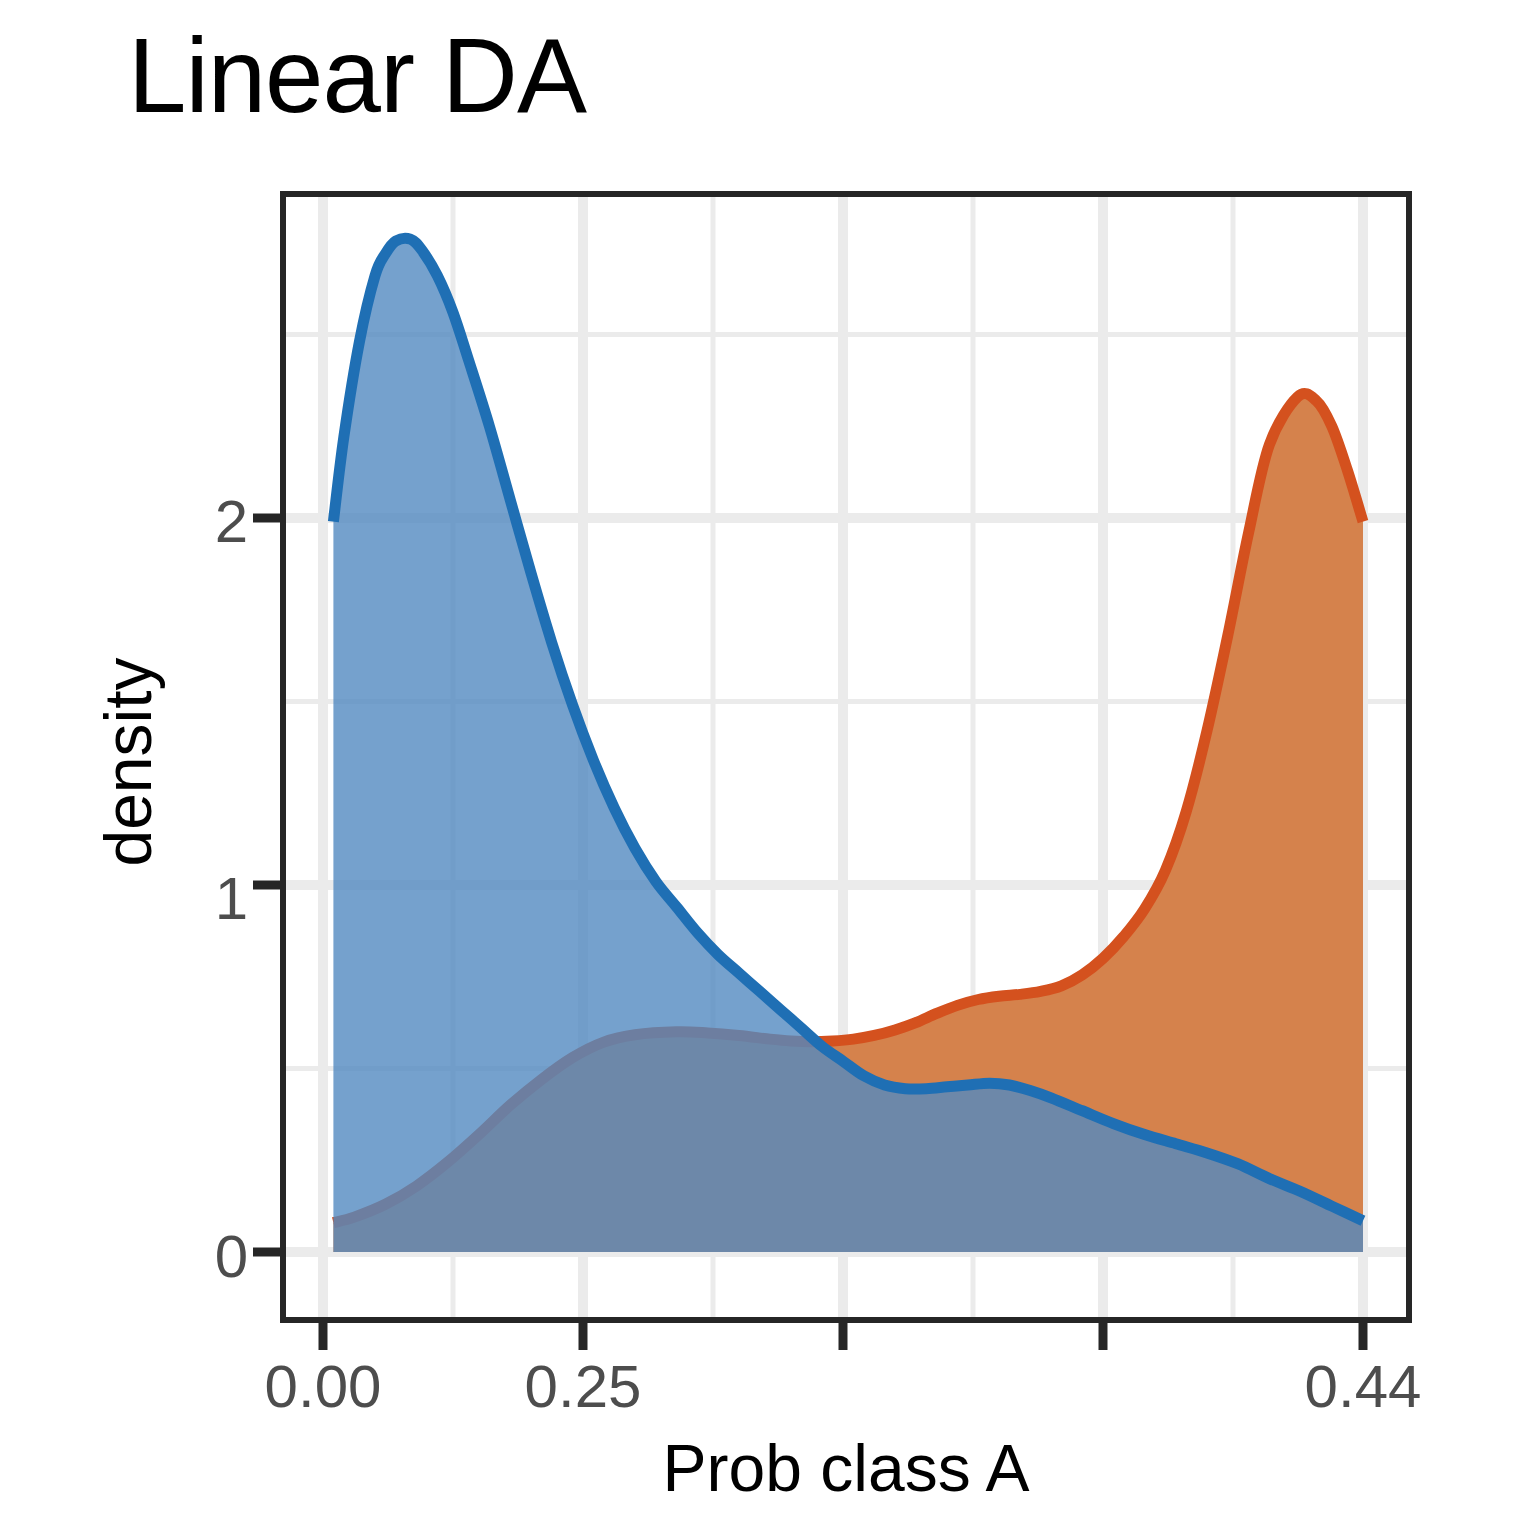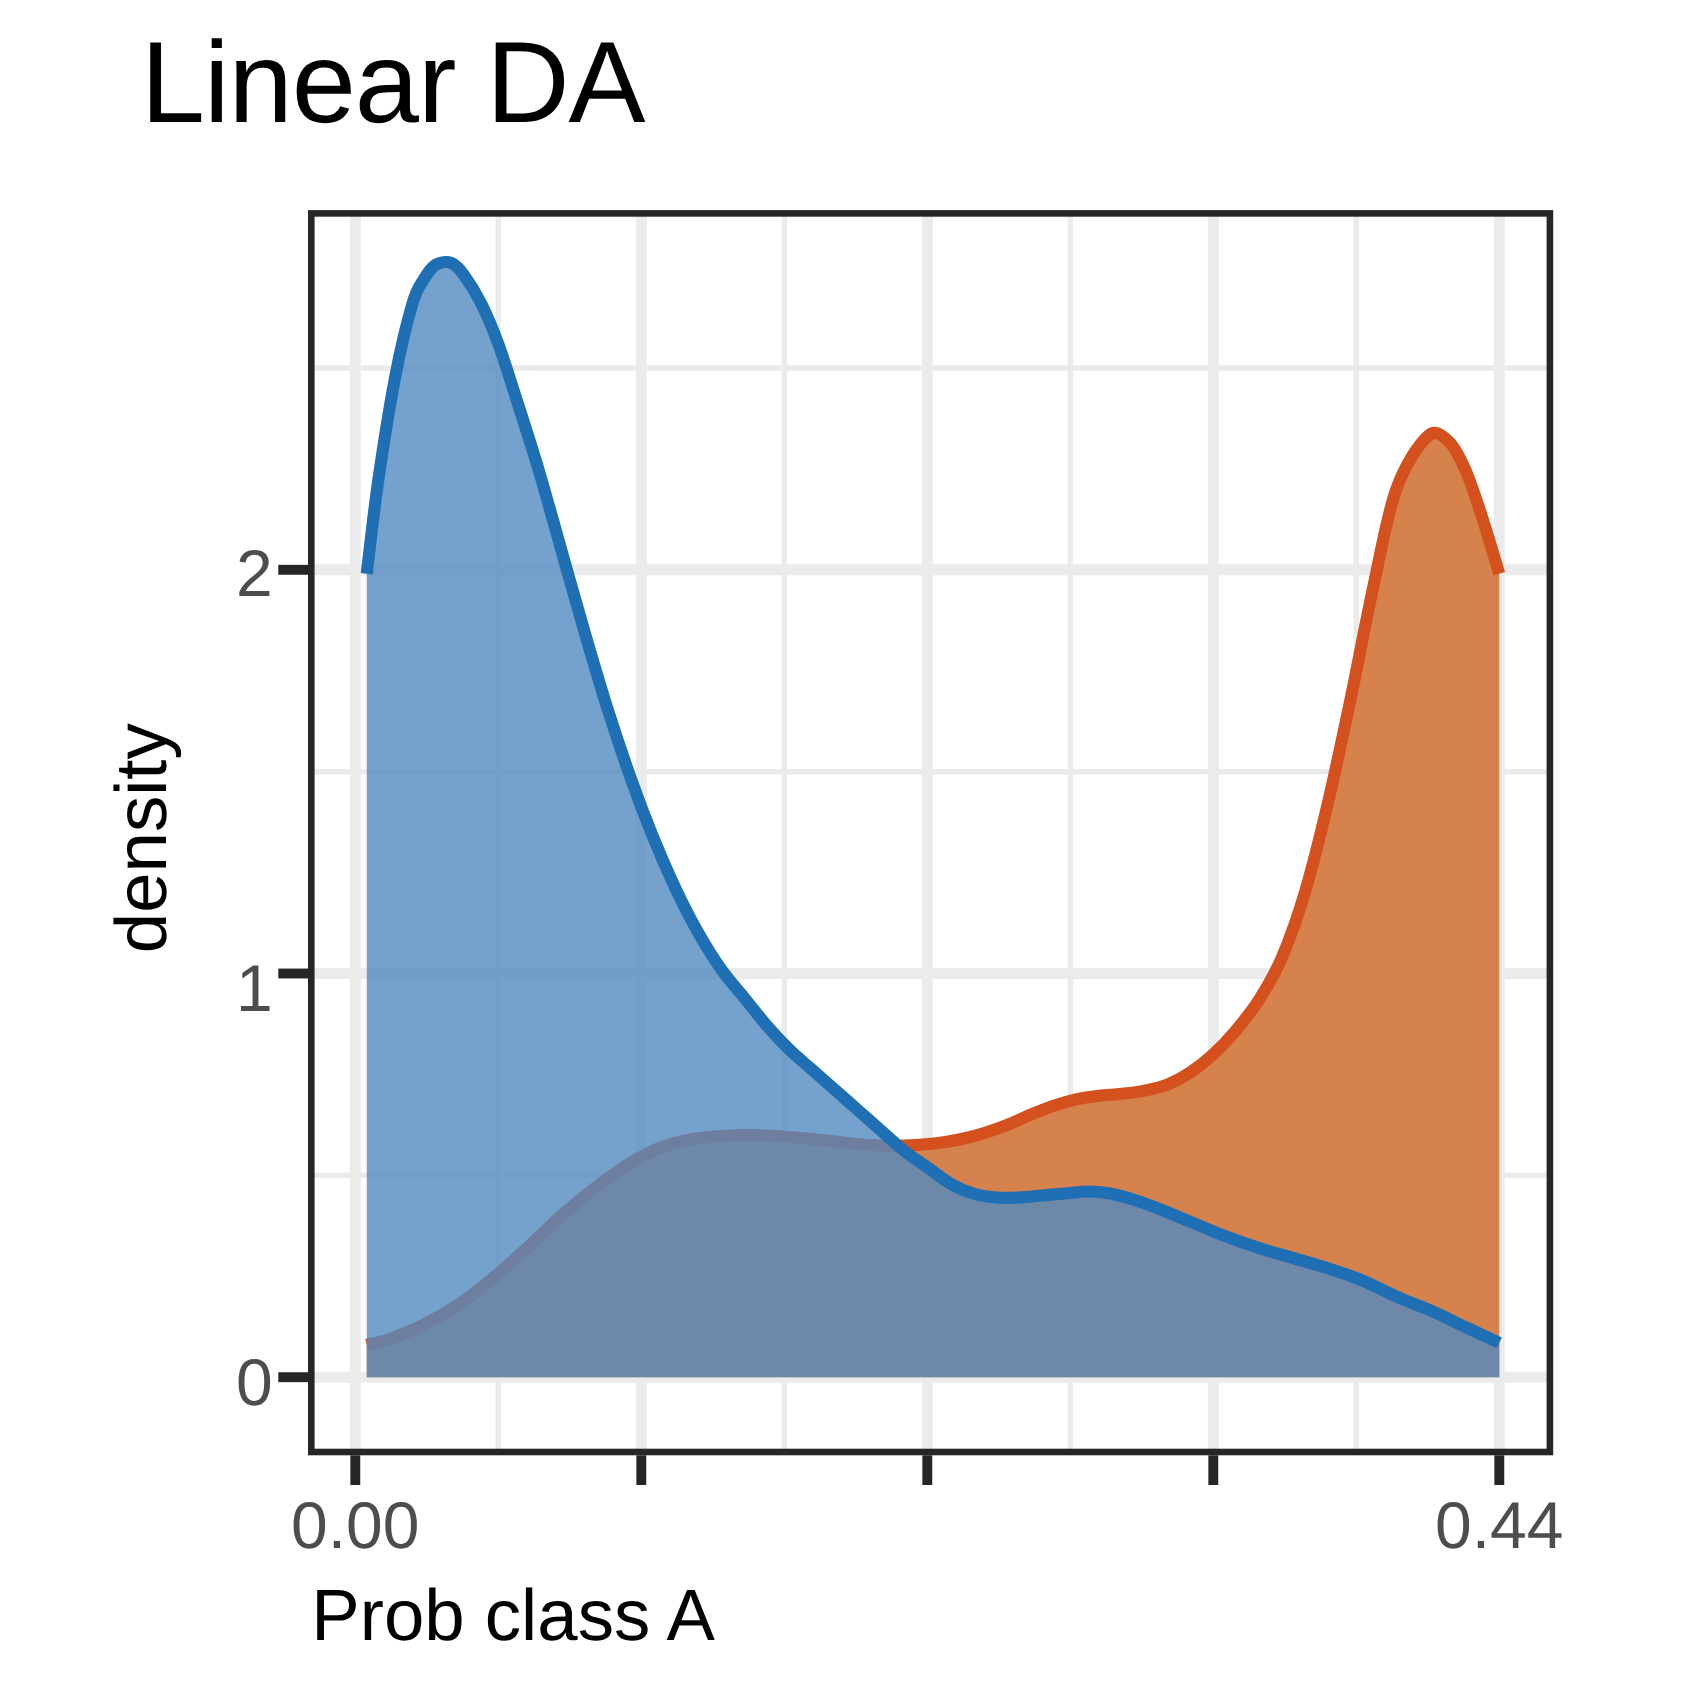--- a/index.html
+++ b/index.html
@@ -41,20 +41,21 @@
     font-size: 66px;
     color: #000000;
     font-family: "Liberation Sans", sans-serif;
     white-space: nowrap;
   }
   #x-axis-title {
     position: absolute;
     left: 283px;
     top: 1430px;
     width: 1126px;
+    text-align: center;
     font-size: 66px;
     color: #000000;
     font-family: "Liberation Sans", sans-serif;
     white-space: nowrap;
   }
   .y-tick-label {
     position: absolute;
     right: 1288px;
     width: 120px;
     text-align: right;
@@ -85,20 +86,21 @@
   <div id="plot-title">Linear DA</div>
 
   <div id="y-axis-title">density</div>
   <div id="x-axis-title">Prob class A</div>
 
   <div class="y-tick-label" style="top:487px;">2</div>
   <div class="y-tick-label" style="top:864px;">1</div>
   <div class="y-tick-label" style="top:1222px;">0</div>
 
   <div class="x-tick-label" style="left:213px;">0.00</div>
+  <div class="x-tick-label" style="left:473px;">0.25</div>
   <div class="x-tick-label" style="left:1253px;">0.44</div>
 
   <svg id="chart-svg" width="1536" height="1536">
     <defs>
       <clipPath id="panel-clip">
         <rect x="283" y="194" width="1126" height="1126"></rect>
       </clipPath>
     </defs>
     <g>
       <rect x="283" y="194" width="1126" height="1126" fill="#FFFFFF"></rect>

